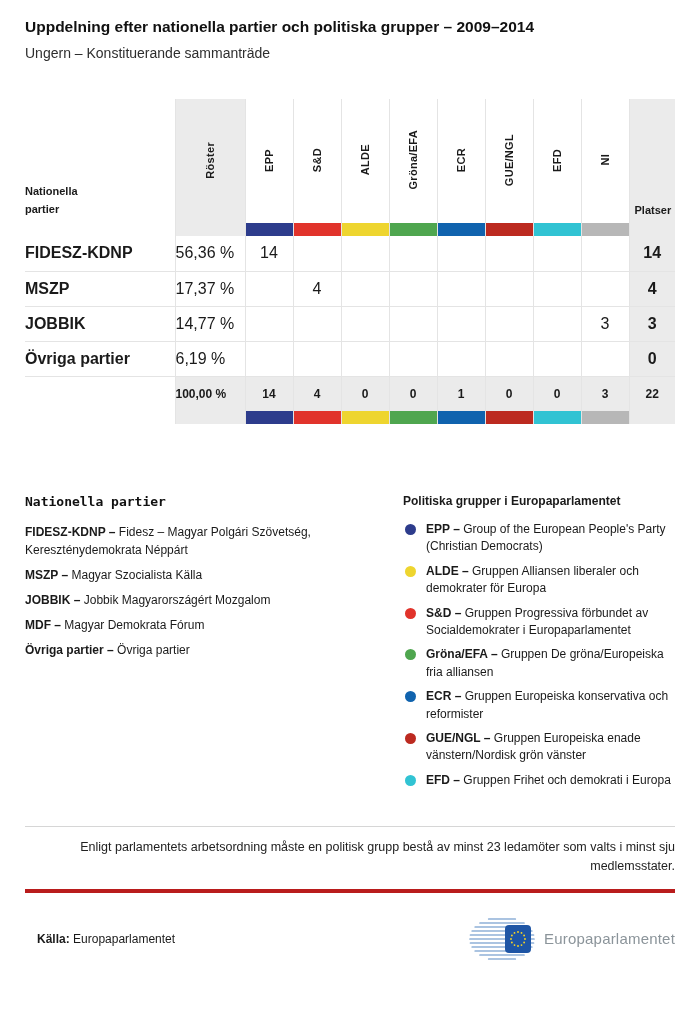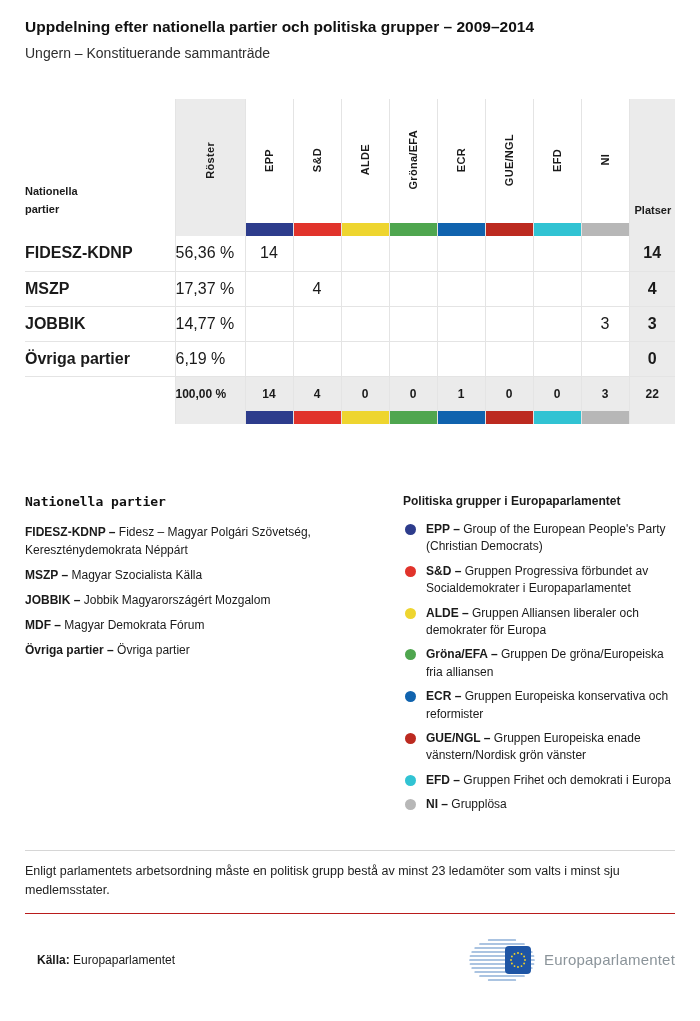--- a/index.html
+++ b/index.html
@@ -41,22 +41,22 @@
   .legend-right { width:272px; }
   .mono-heading { font-family:"DejaVu Sans Mono", monospace; font-size:13px; font-weight:bold; color:#111; }
   .nat-item { font-size:12px; line-height:1.5; margin-top:7px; width:345px; }
   .nat-item:first-of-type { margin-top:14px; }
   .b { font-weight:bold; }
   .legend-right h3 { font-size:12px; font-weight:bold; margin-bottom:13px; }
   .grp-item { display:flex; font-size:12px; line-height:1.45; margin-bottom:7px; }
   .dot { flex:0 0 11px; width:11px; height:11px; border-radius:50%; margin:3px 10px 0 2px; }
   .grp-text { flex:1; }
 
-  .note { margin-top:30px; width:650px; border-top:1px solid #d6d6d6; border-bottom:1px solid #b91c1c;
-          padding:11px 0 13px; font-size:12.5px; line-height:1.5; color:#222; }
+  .note { margin-top:30px; width:650px; border-top:1px solid #d6d6d6; border-bottom:4px solid #b91c1c;
+          padding:11px 0 13px; font-size:12.5px; line-height:1.5; color:#222;text-align:right; }
 
   .source-row { margin-top:22px; width:650px; display:flex; justify-content:space-between; align-items:center; }
   .source { font-size:12px;padding-left:12px; }
   .logo-block { display:flex; align-items:center; gap:9px; }
   .logo-text { font-size:15px; color:#8b949a; letter-spacing:.2px; }
 </style>
 </head>
 <body>
 
 <div class="page">
@@ -231,46 +231,42 @@
       <p class="nat-item"><span class="b">MDF –</span> <span>Magyar Demokrata Fórum</span></p>
       <p class="nat-item"><span class="b">Övriga partier –</span> <span>Övriga partier</span></p>
     </div>
     <div class="legend-right">
       <h3>Politiska grupper i Europaparlamentet</h3>
       <div class="grp-item">
           <span class="dot" style="background-color: rgb(45, 60, 140);"></span>
           <div class="grp-text"><span class="b">EPP –</span> <span>Group of the European People's Party (Christian Democrats)</span></div>
         </div>
       <div class="grp-item">
+          <span class="dot" style="background-color: rgb(238, 213, 47);"></span>
+          <div class="grp-text"><span class="b">ALDE –</span> <span>Gruppen Alliansen liberaler och demokrater för Europa</span></div>
+        </div>
+      <div class="grp-item">
           <span class="dot" style="background-color: rgb(225, 51, 43);"></span>
           <div class="grp-text"><span class="b">S&amp;D –</span> <span>Gruppen Progressiva förbundet av Socialdemokrater i Europaparlamentet</span></div>
         </div>
       <div class="grp-item">
-          <span class="dot" style="background-color: rgb(238, 213, 47);"></span>
-          <div class="grp-text"><span class="b">ALDE –</span> <span>Gruppen Alliansen liberaler och demokrater för Europa</span></div>
-        </div>
-      <div class="grp-item">
           <span class="dot" style="background-color: rgb(79, 166, 79);"></span>
           <div class="grp-text"><span class="b">Gröna/EFA –</span> <span>Gruppen De gröna/Europeiska fria alliansen</span></div>
         </div>
       <div class="grp-item">
           <span class="dot" style="background-color: rgb(16, 99, 174);"></span>
           <div class="grp-text"><span class="b">ECR –</span> <span>Gruppen Europeiska konservativa och reformister</span></div>
         </div>
       <div class="grp-item">
           <span class="dot" style="background-color: rgb(188, 42, 32);"></span>
           <div class="grp-text"><span class="b">GUE/NGL –</span> <span>Gruppen Europeiska enade vänstern/Nordisk grön vänster</span></div>
         </div>
       <div class="grp-item">
           <span class="dot" style="background-color: rgb(49, 195, 211);"></span>
           <div class="grp-text"><span class="b">EFD –</span> <span>Gruppen Frihet och demokrati i Europa</span></div>
-        </div>
-      <div class="grp-item">
-          <span class="dot" style="background-color: rgb(183, 183, 183);"></span>
-          <div class="grp-text"><span class="b">NI –</span> <span>Grupplösa</span></div>
         </div>
     </div>
   </div>
 
   <div class="note">Enligt parlamentets arbetsordning måste en politisk grupp bestå av minst 23 ledamöter som valts i minst sju medlemsstater.</div>
 
   <div class="source-row">
     <div class="source"><span class="b">Källa:</span> <span>Europaparlamentet</span></div>
     <div class="logo-block">
       <svg width="66" height="48" viewBox="0 0 66 48" aria-hidden="true">

